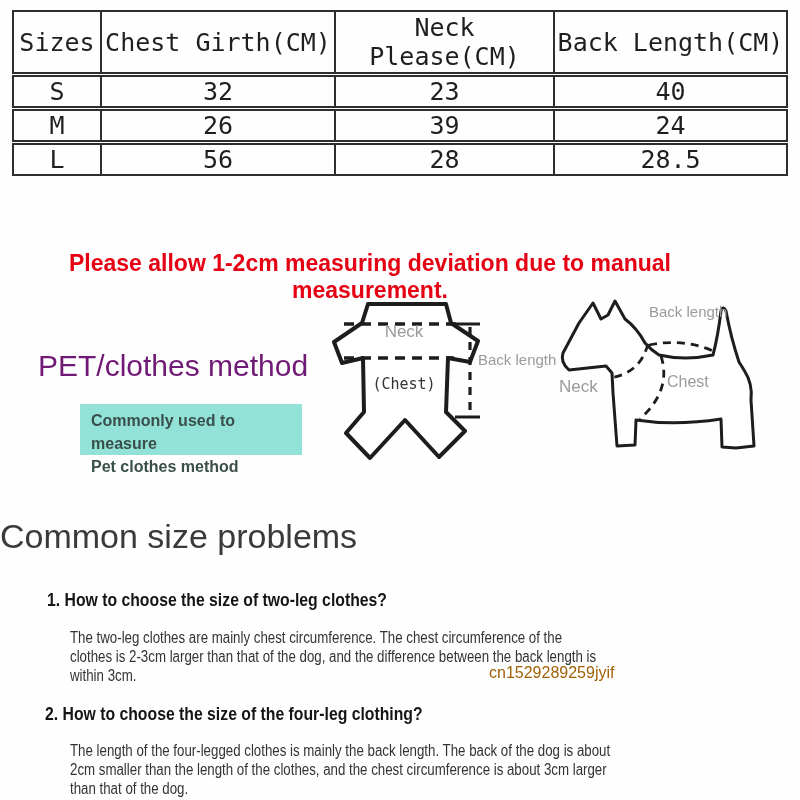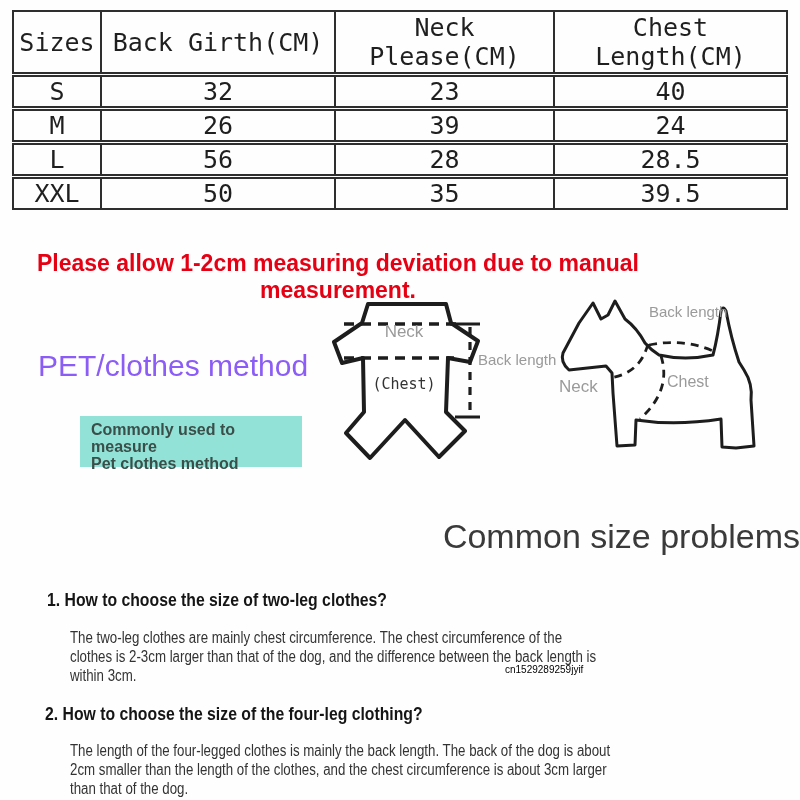--- a/index.html
+++ b/index.html
@@ -19,89 +19,83 @@
         border-right:2px solid #2e2e2e;border-bottom:5px double #2e2e2e;
         text-align:center;vertical-align:middle;padding:0;}
   table.size-table td{height:26px;font-size:25px;
         border-right:2px solid #2e2e2e;border-bottom:5px double #2e2e2e;
         text-align:center;vertical-align:middle;padding:0;}
   table.size-table th:last-child,table.size-table td:last-child{border-right:none;}
   table.size-table tr:last-child td{border-bottom:none;}
 
   
   .deviation-note{position:absolute;left:0;top:250px;width:676px;text-align:center;
-        font-size:23px;font-weight:bold;color:#e60014;letter-spacing:0px;}
+        font-size:23px;font-weight:bold;color:#e60014;letter-spacing:0px;padding-left:32px;}
 
   
-  .pet-method-title{position:absolute;left:38px;top:349px;font-size:30px;color:#8b5cf6;text-align:center;}
-  .highlight-box{position:absolute;left:80px;top:416px;width:222px;height:51px;
+  .pet-method-title{position:absolute;left:38px;top:349px;font-size:30px;color:#701a75;text-align:center;}
+  .highlight-box{position:absolute;left:80px;top:404px;width:222px;height:51px;
         background:#93e2d7;color:#3a4f4a;font-size:16px;font-weight:bold;
-        line-height:17px;padding:5px 0 0 11px;box-sizing:border-box;white-space:pre-line;}
+        line-height:23px;padding:5px 0 0 11px;box-sizing:border-box;white-space:pre-line;}
   .garment-svg{position:absolute;left:332px;top:296px;}
   .dog-svg{position:absolute;left:555px;top:298px;}
   .garment-backlength-label{position:absolute;left:478px;top:351px;font-size:15px;color:#9a9a9a;}
   svg text{font-family:"Liberation Sans",sans-serif;}
   svg text.mono{font-family:"DejaVu Sans Mono","Liberation Mono",monospace;}
 
   
-  .faq-heading{position:absolute;left:0;top:517px;width:800px;text-align:right;
+  .faq-heading{position:absolute;left:0;top:517px;width:800px;text-align:left;
         font-size:34px;color:#3a3a3a;}
   .faq-q{position:absolute;font-size:19px;font-weight:bold;color:#151515;
         transform:scaleX(0.83);transform-origin:left top;white-space:nowrap;}
   .faq-q1{left:47px;top:589px;}
   .faq-q2{left:45px;top:703px;}
   .faq-a{position:absolute;font-size:16px;color:#333333;line-height:19px;
         white-space:pre-line;transform:scaleX(0.83);transform-origin:left top;width:780px;}
   .faq-a1{left:70px;top:628px;}
   .faq-a2{left:70px;top:741px;}
-  .watermark{position:absolute;left:489px;top:664px;font-size:10px;color:#000000;margin-left:16px;}
+  .watermark{position:absolute;left:489px;top:664px;font-size:16px;color:#a16207;}
 </style>
 </head>
 <body>
 
 <div id="page">
 
   <div class="size-table-wrap">
     <table class="size-table">
       <colgroup>
           <col class="c1">
           <col class="c2">
           <col class="c3">
           <col class="c4">
         </colgroup>
       <tbody>
           <tr>
         <th>Sizes</th>
-        <th>Back Girth(CM)</th>
+        <th>Chest Girth(CM)</th>
         <th>Neck Please(CM)</th>
-        <th>Chest Length(CM)</th>
+        <th>Back Length(CM)</th>
       </tr>
       <tr>
         <td>S</td>
         <td>32</td>
         <td>23</td>
         <td>40</td>
       </tr>
       <tr>
         <td>M</td>
         <td>26</td>
         <td>39</td>
         <td>24</td>
       </tr>
       <tr>
         <td>L</td>
         <td>56</td>
         <td>28</td>
         <td>28.5</td>
-      </tr>
-      <tr>
-        <td>XXL</td>
-        <td>50</td>
-        <td>35</td>
-        <td>39.5</td>
       </tr>
     </tbody>
       </table>
   </div>
 
   <div class="deviation-note">Please allow 1-2cm measuring deviation due to manual measurement.</div>
 
   <div class="pet-method-title">PET/clothes method</div>
 
   <div class="highlight-box">Commonly used to measure

